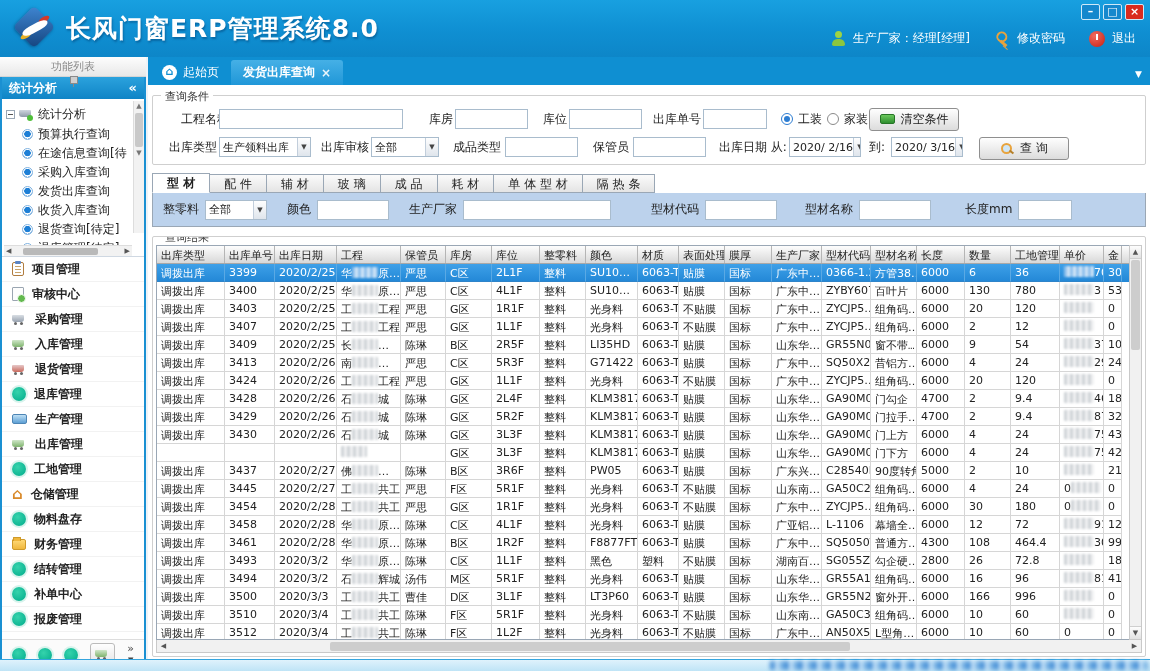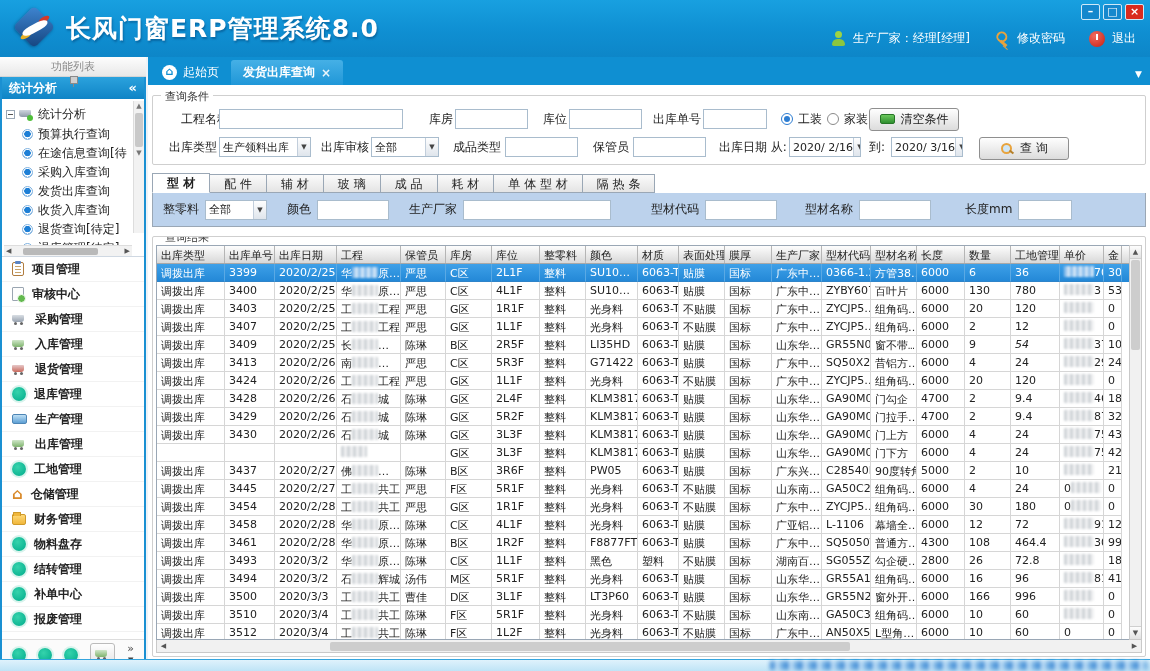--- a/index.html
+++ b/index.html
@@ -253,26 +253,26 @@
         </div>
         <div class="section-item">
           <span class="ic-tealdot"></span>
           <span>工地管理</span>
         </div>
         <div class="section-item">
           <span class="ic-home">⌂</span>
           <span>仓储管理</span>
         </div>
         <div class="section-item">
+          <span class="ic-tealdot"></span>
+          <span>物料盘存</span>
+        </div>
+        <div class="section-item">
           <span class="ic-folder"></span>
           <span>财务管理</span>
-        </div>
-        <div class="section-item">
-          <span class="ic-tealdot"></span>
-          <span>物料盘存</span>
         </div>
         <div class="section-item">
           <span class="ic-tealdot"></span>
           <span>结转管理</span>
         </div>
         <div class="section-item">
           <span class="ic-tealdot"></span>
           <span>补单中心</span>
         </div>
         <div class="section-item">
@@ -519,21 +519,21 @@
                     <div class="c" style="width: 46px;">整料</div>
                     <div class="c" style="width: 52px;">LI35HD</div>
                     <div class="c" style="width: 41px;">6063-T5</div>
                     <div class="c" style="width: 46px;">贴膜</div>
                     <div class="c" style="width: 47px;">国标</div>
                     <div class="c" style="width: 50px;">山东华…</div>
                     <div class="c" style="width: 49px;">GR55N02</div>
                     <div class="c" style="width: 46px; font-family: Liberation Mono, monospace;">窗不带…</div>
                     <div class="c" style="width: 48px;">6000</div>
                     <div class="c" style="width: 46px;">9</div>
-                    <div class="c" style="width: 49px; font-style: italic;">54</div>
+                    <div class="c" style="width: 49px;">54</div>
                     <div class="c" style="width: 44px;"><span class="mosaic" style="width: 30px;"></span>37</div>
                     <div class="c" style="width: 18px;">106</div>
                   </div>
                   <div class="g-row">
                     <div class="c" style="width: 68px;">调拨出库</div>
                     <div class="c" style="width: 50px;">3413</div>
                     <div class="c" style="width: 62px;">2020/2/26</div>
                     <div class="c" style="width: 64px;">南<span class="mosaic" style="width: 26px;"></span>…</div>
                     <div class="c" style="width: 45px;">严思</div>
                     <div class="c" style="width: 46px;">C区</div>

